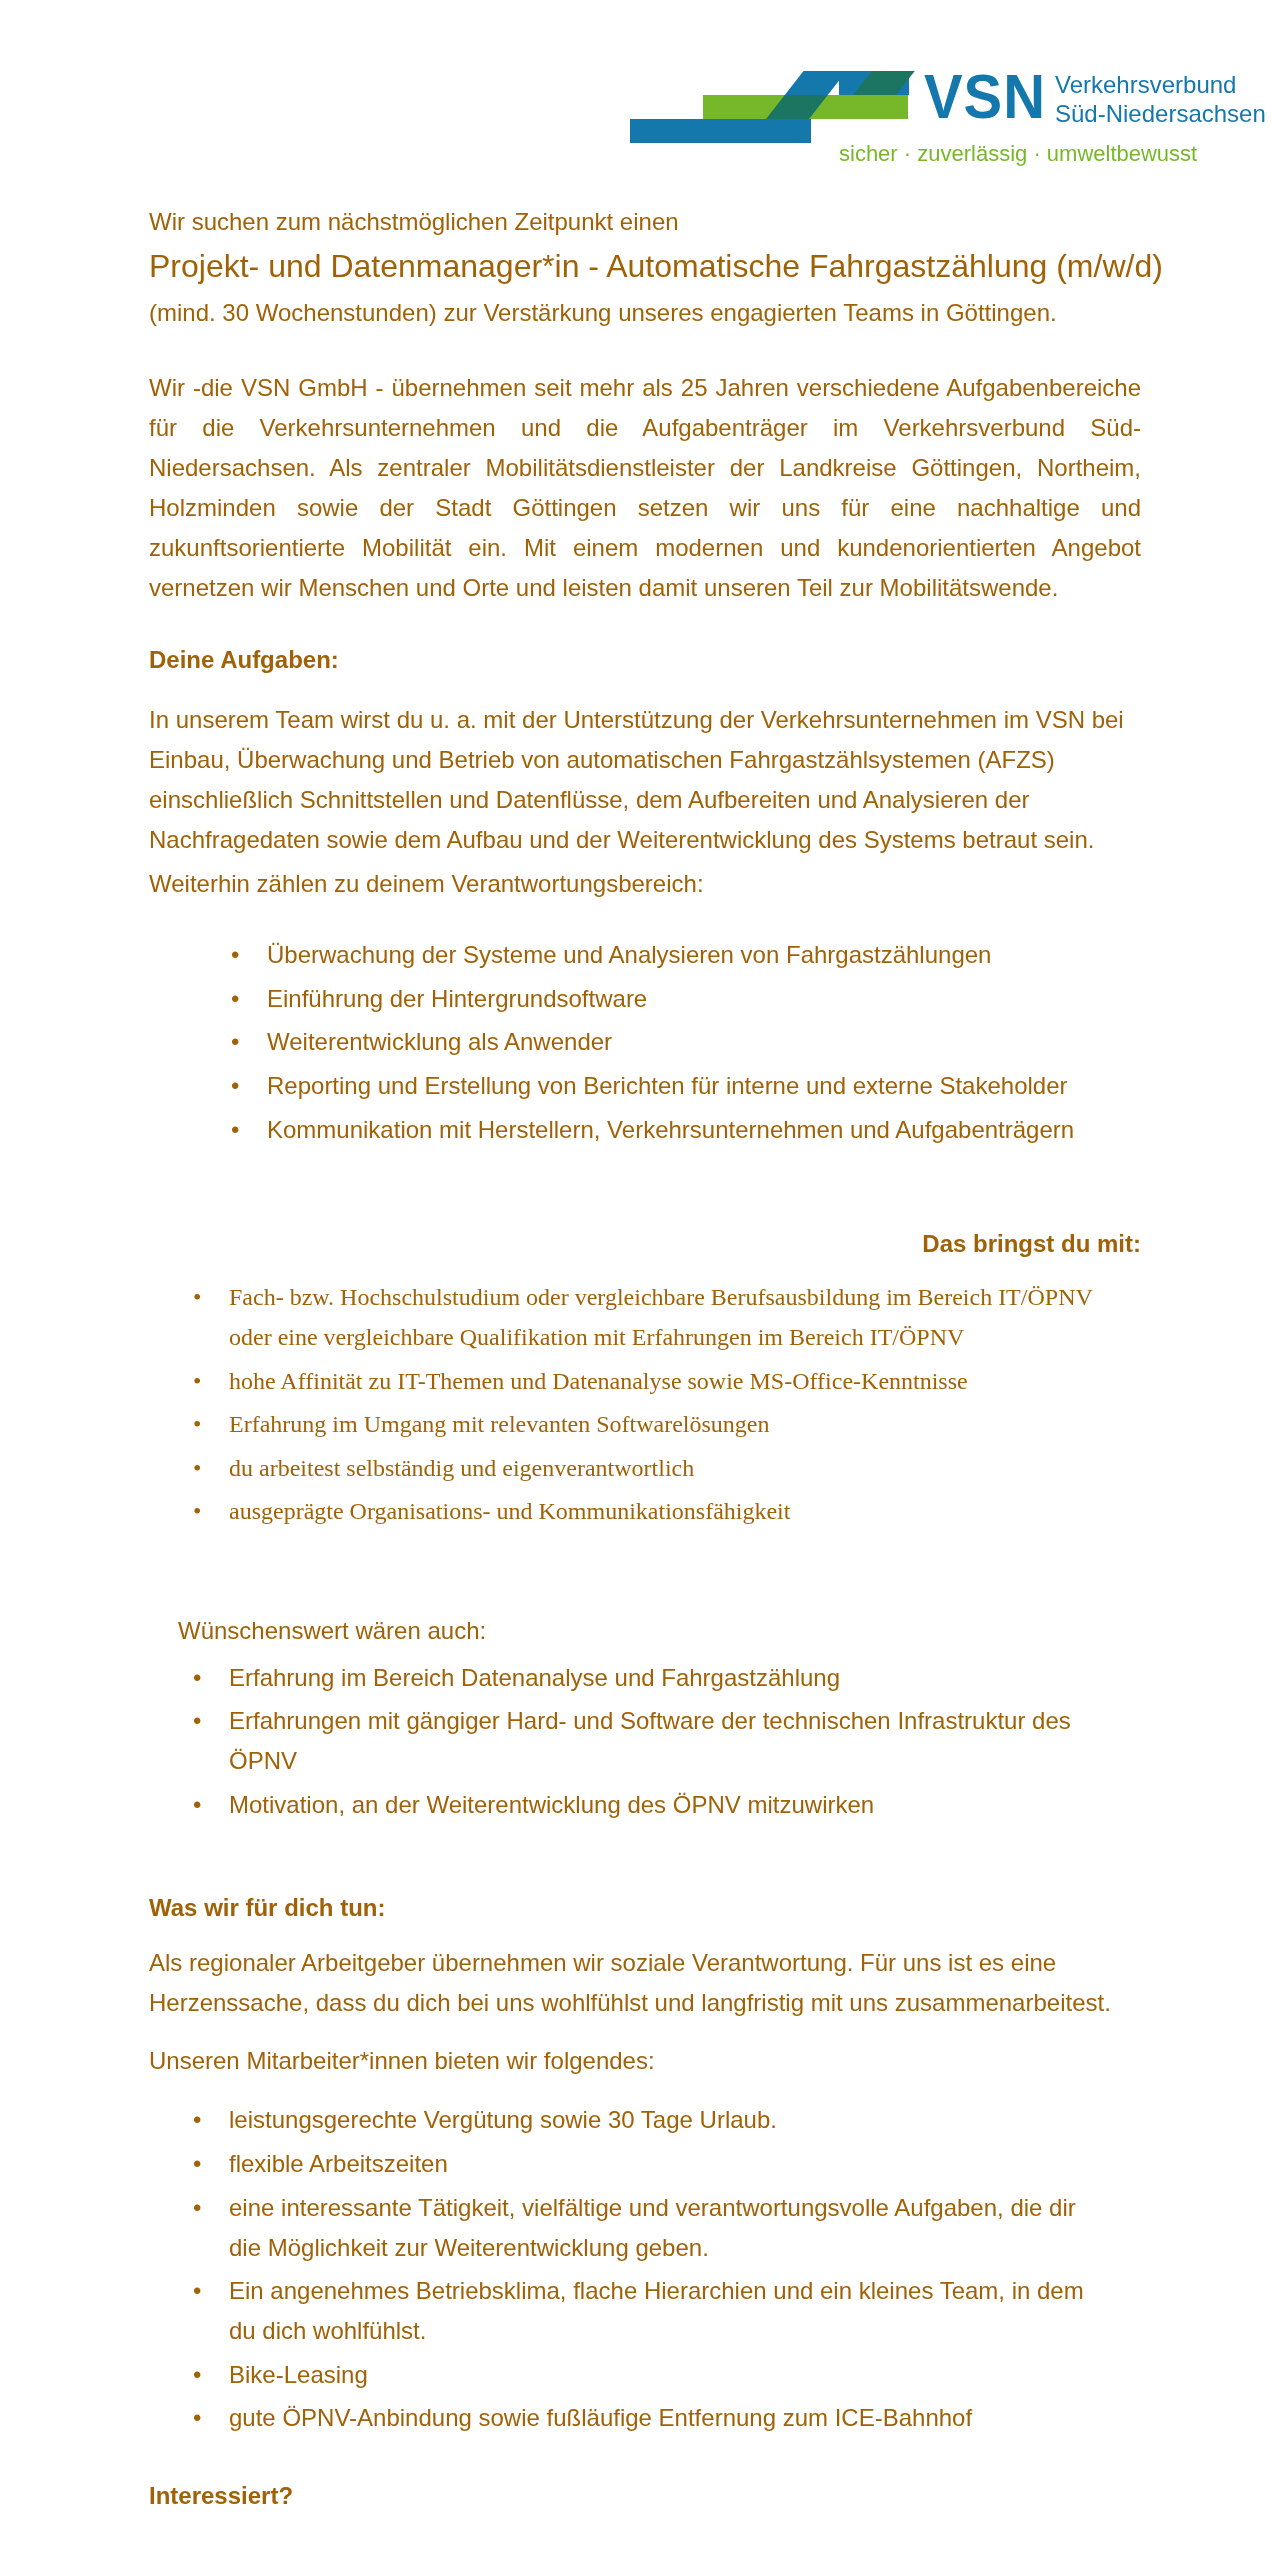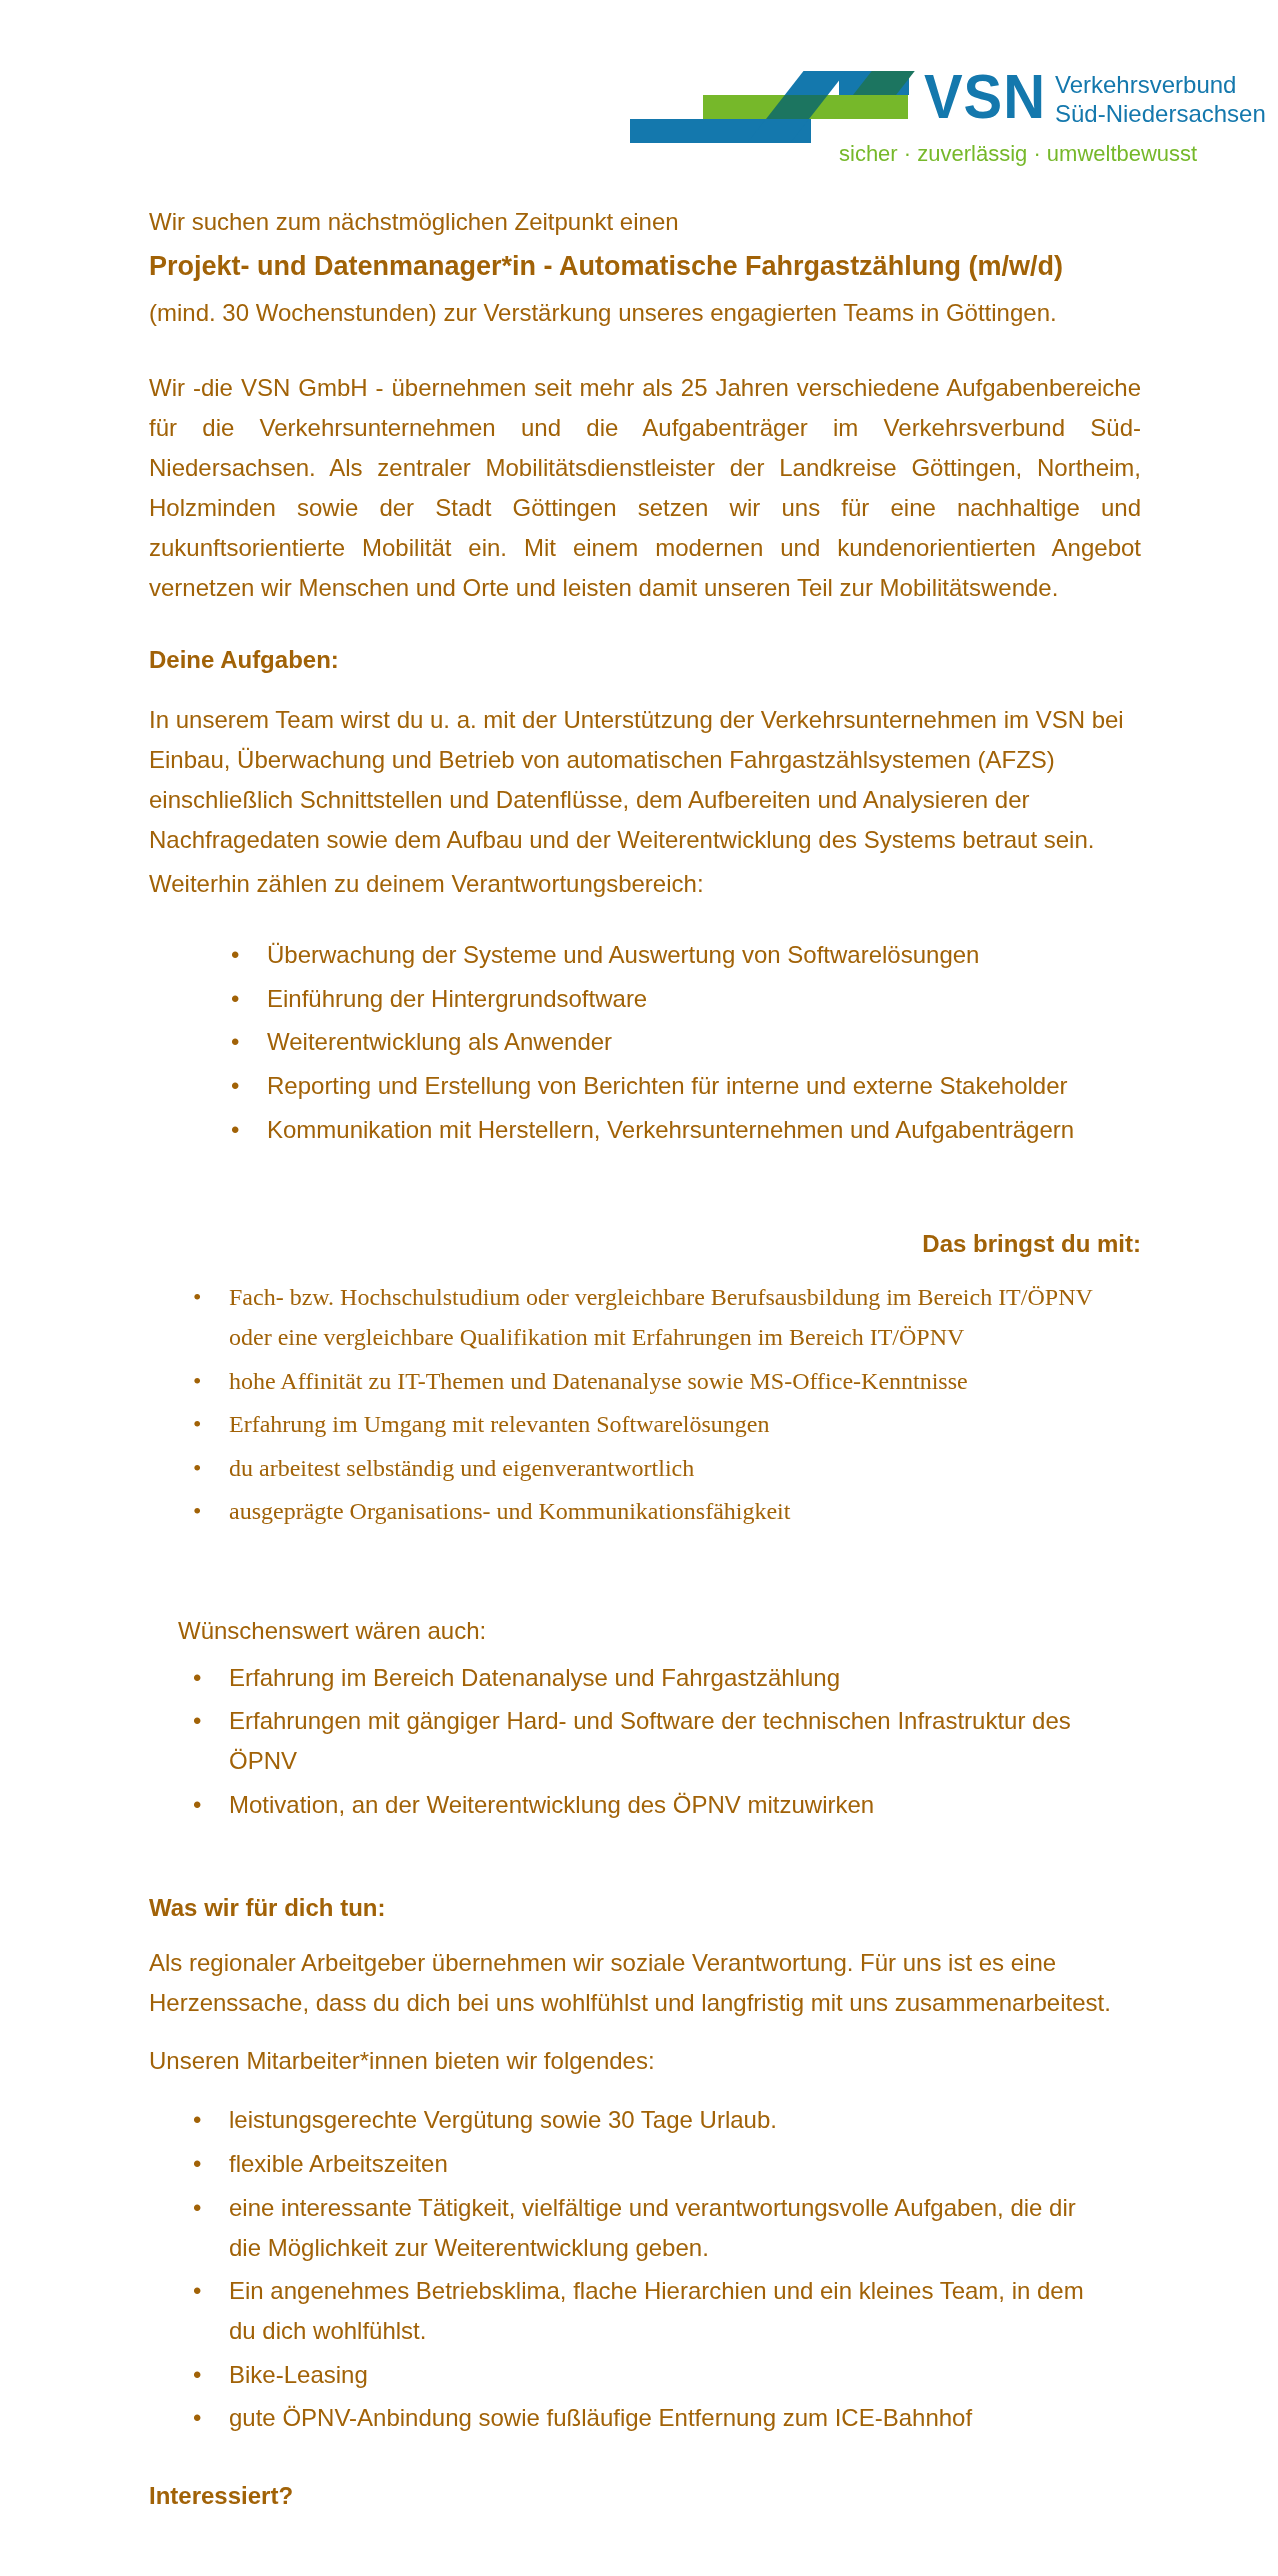--- a/index.html
+++ b/index.html
@@ -30,21 +30,21 @@
   .logo-name { position:absolute; left:435px; top:4.1px; color:#1478ad;
                font-size:24px; line-height:29px; font-weight:normal; }
   .logo-tagline { position:absolute; left:219px; top:76px; color:#76b82a;
                   font-size:22px; line-height:23px; }
 
   
   .content { position:absolute; left:149px; top:0; width:992px;
              font-size:24px; line-height:40px; color:#a16207; }
   p { margin:0; }
   .intro-line   { margin-top:202px; }
-  .job-title    { margin-top:1px; font-size:27px; line-height:47px; font-weight:bold; white-space:nowrap; }
+  .job-title    { margin-top:1px; font-size:32px; line-height:47px; font-weight:normal; white-space:nowrap; }
   .subtitle     { margin-top:3.1px; }
   .company-par  { margin-top:35px; text-align:justify; }
   .h-bold       { font-weight:bold; }
   .h-tasks      { margin-top:32px; }
   .tasks-intro  { margin-top:19.6px; }
   .weiterhin    { margin-top:4.6px; }
   ul { list-style:none; }
   li { position:relative; padding-left:36px; line-height:40px; margin-bottom:3.6px; max-width:907px; }
   li::before { content:"\2022"; position:absolute; left:0; top:0; }
   .ul-tasks   { margin-top:31px; margin-left:82px; }
@@ -92,21 +92,21 @@
     <p class="job-title">Projekt- und Datenmanager*in - Automatische Fahrgastzählung (m/w/d)</p>
     <p class="subtitle">(mind. 30 Wochenstunden) zur Verstärkung unseres engagierten Teams in Göttingen.</p>
 
     <p class="company-par">Wir -die VSN GmbH - übernehmen seit mehr als 25 Jahren verschiedene Aufgabenbereiche für die Verkehrsunternehmen und die Aufgabenträger im Verkehrsverbund Süd-Niedersachsen. Als zentraler Mobilitätsdienstleister der Landkreise Göttingen, Northeim, Holzminden sowie der Stadt Göttingen setzen wir uns für eine nachhaltige und zukunftsorientierte Mobilität ein. Mit einem modernen und kundenorientierten Angebot vernetzen wir Menschen und Orte und leisten damit unseren Teil zur Mobilitätswende.</p>
 
     <p class="h-bold h-tasks">Deine Aufgaben:</p>
     <p class="tasks-intro">In unserem Team wirst du u. a. mit der Unterstützung der Verkehrsunternehmen im VSN bei Einbau, Überwachung und Betrieb von automatischen Fahrgastzählsystemen (AFZS) einschließlich Schnittstellen und Datenflüsse, dem Aufbereiten und Analysieren der Nachfragedaten sowie dem Aufbau und der Weiterentwicklung des Systems betraut sein.</p>
     <p class="weiterhin">Weiterhin zählen zu deinem Verantwortungsbereich:</p>
 
     <ul class="ul-tasks">
-      <li>Überwachung der Systeme und Auswertung von Softwarelösungen</li>
+      <li>Überwachung der Systeme und Analysieren von Fahrgastzählungen</li>
       <li>Einführung der Hintergrundsoftware</li>
       <li>Weiterentwicklung als Anwender</li>
       <li>Reporting und Erstellung von Berichten für interne und externe Stakeholder</li>
       <li>Kommunikation mit Herstellern, Verkehrsunternehmen und Aufgabenträgern</li>
     </ul>
 
     <p class="h-bold h-profile">Das bringst du mit:</p>
     <ul class="ul-profile">
       <li>Fach- bzw. Hochschulstudium oder vergleichbare Berufsausbildung im Bereich IT/ÖPNV oder eine vergleichbare Qualifikation mit Erfahrungen im Bereich IT/ÖPNV</li>
       <li>hohe Affinität zu IT-Themen und Datenanalyse sowie MS-Office-Kenntnisse</li>

